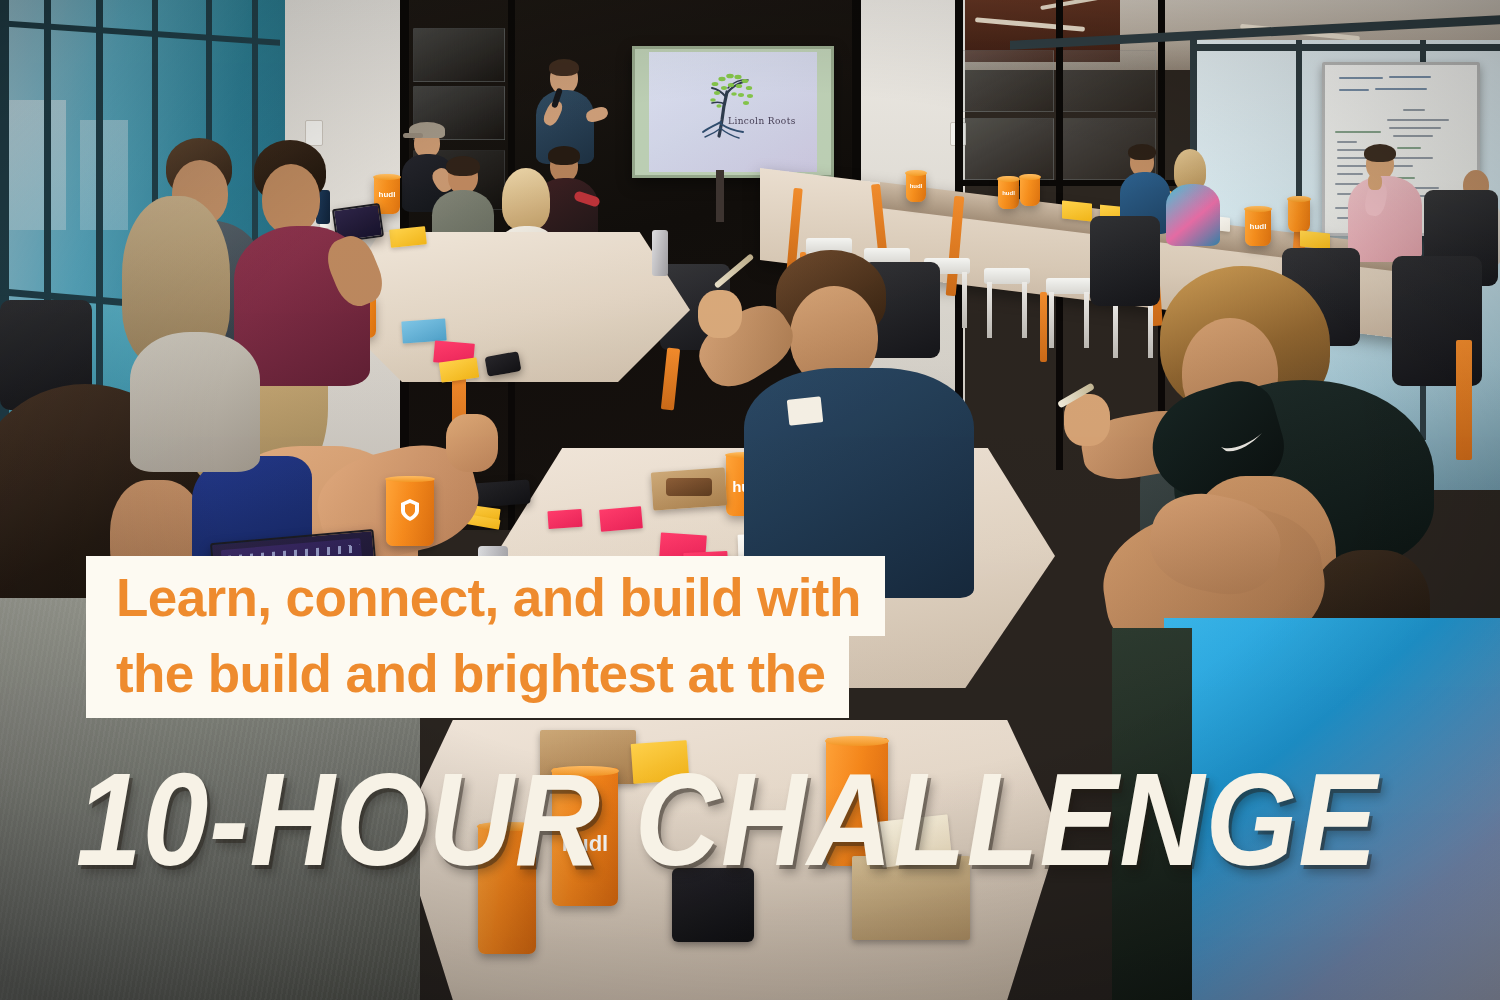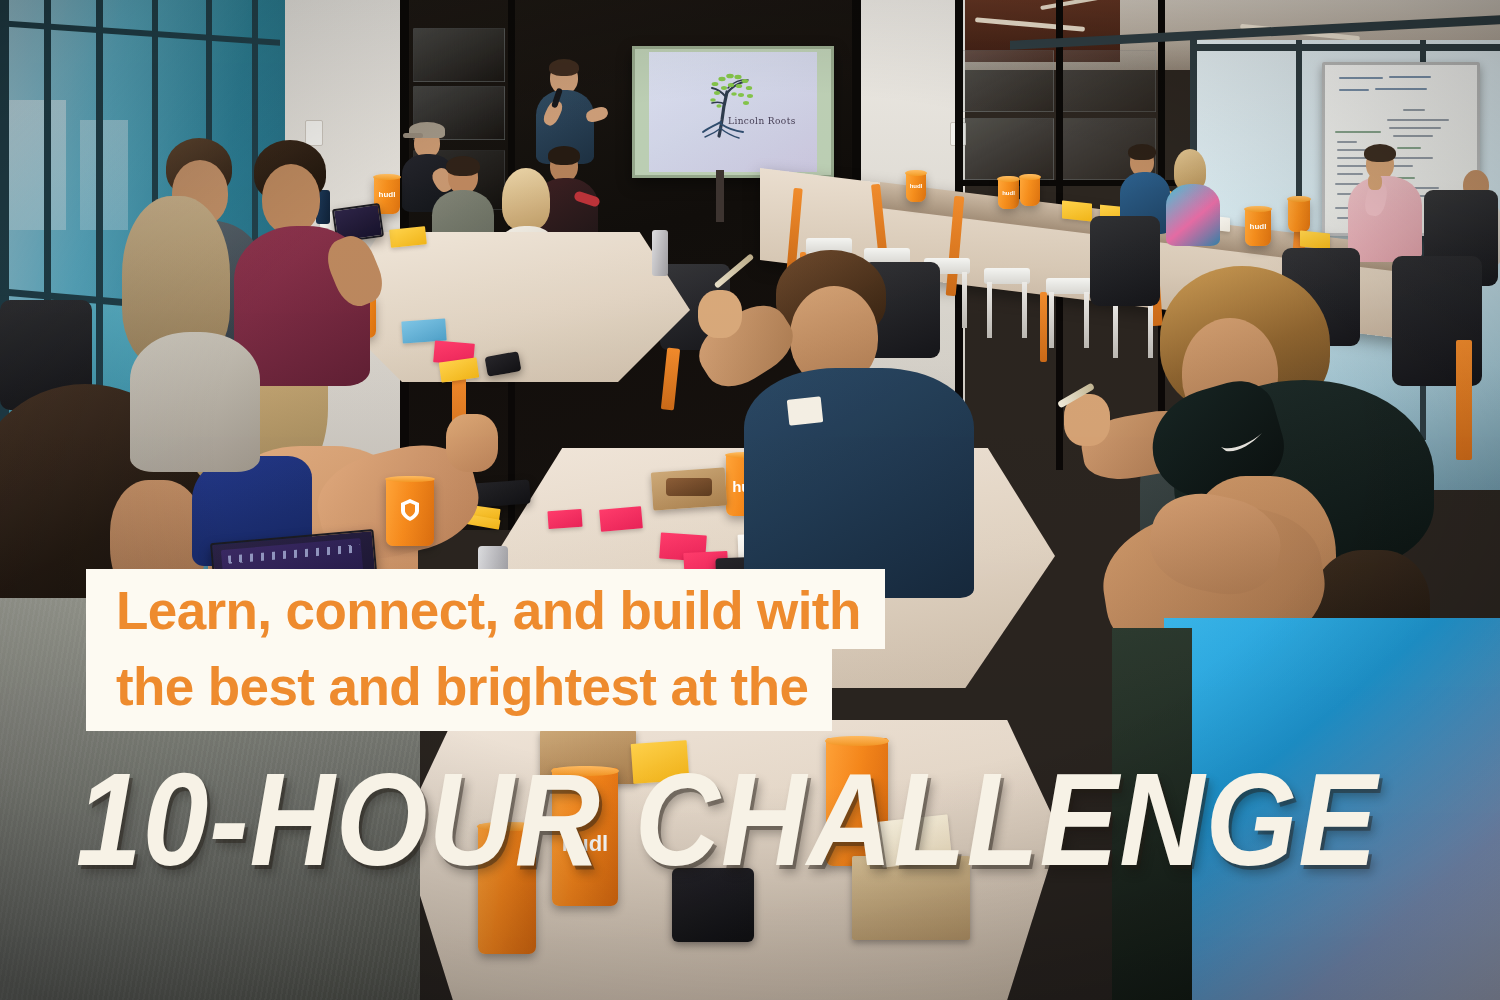--- a/index.html
+++ b/index.html
@@ -211,21 +211,21 @@
       rgba(0,0,0,0) 48%,rgba(0,0,0,.22) 80%,rgba(0,0,0,.42) 100%);
     pointer-events:none;
   }
   .warm{
     position:absolute;inset:0;
     background:linear-gradient(180deg,rgba(255,190,120,.07),rgba(40,30,60,.10));
     pointer-events:none;mix-blend-mode:overlay;
   }
 
   
-  .kicker-wrap{position:absolute;left:86px;top:569px;}
+  .kicker-wrap{position:absolute;left:86px;top:556px;}
   .kicker-line{
     display:block;width:max-content;
     background:#fdfaf2;
     color:#ee8b2e;
     font-family:"Liberation Sans",sans-serif;
     font-weight:700;
     font-size:53px;
     line-height:76px;
     letter-spacing:-0.6px;
     padding:0 24px 0 30px;
@@ -659,18 +659,18 @@
 
     <div style="position:absolute;left:1392px;top:256px;width:90px;height:130px;background:linear-gradient(160deg,#2b2d31,#131418);border-radius:10px;"></div>
     <div class="leg-orange" style="left:1456px;top:340px;width:16px;height:120px;"></div>
 
     <div class="warm"></div>
     <div class="vignette"></div>
   </div>
 
   <div class="kicker-wrap">
     <span class="kicker-line l1">Learn, connect, and build with</span>
-    <span class="kicker-line l2">the best and brightest at the</span>
+    <span class="kicker-line l2">the build and brightest at the</span>
   </div>
 
   <div class="headline">10-HOUR CHALLENGE</div>
 
 </div>
 
 </body></html>

